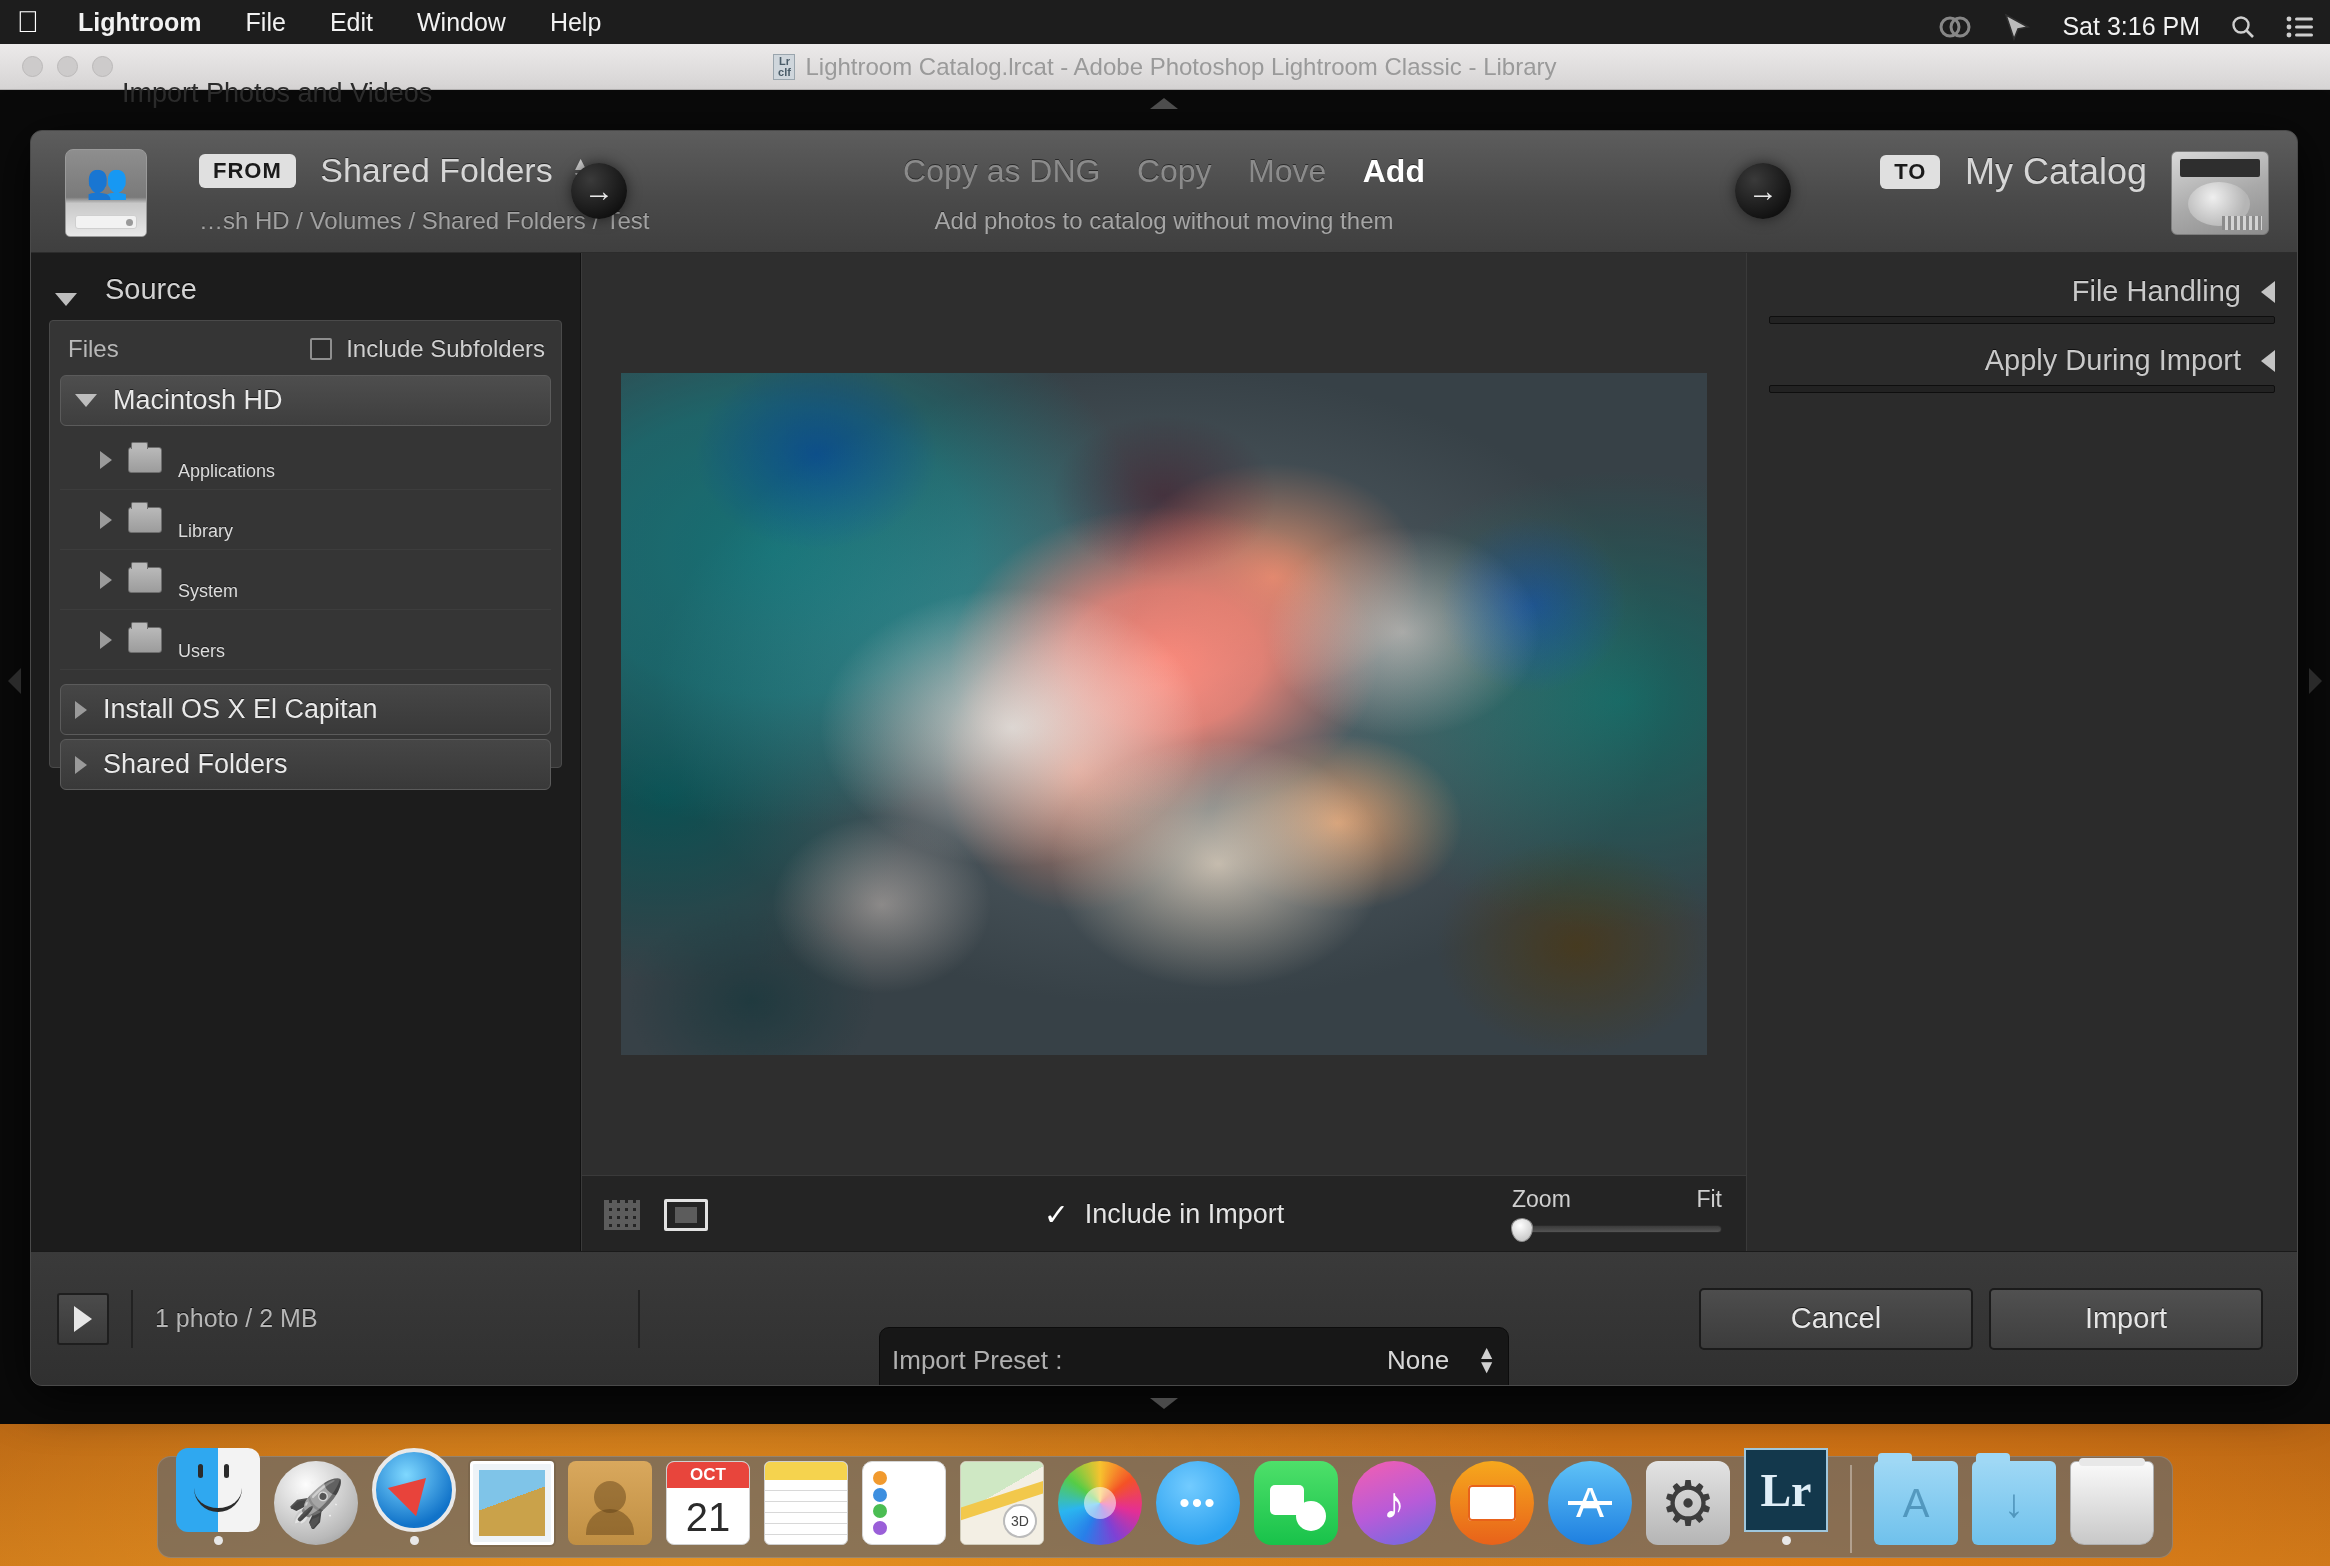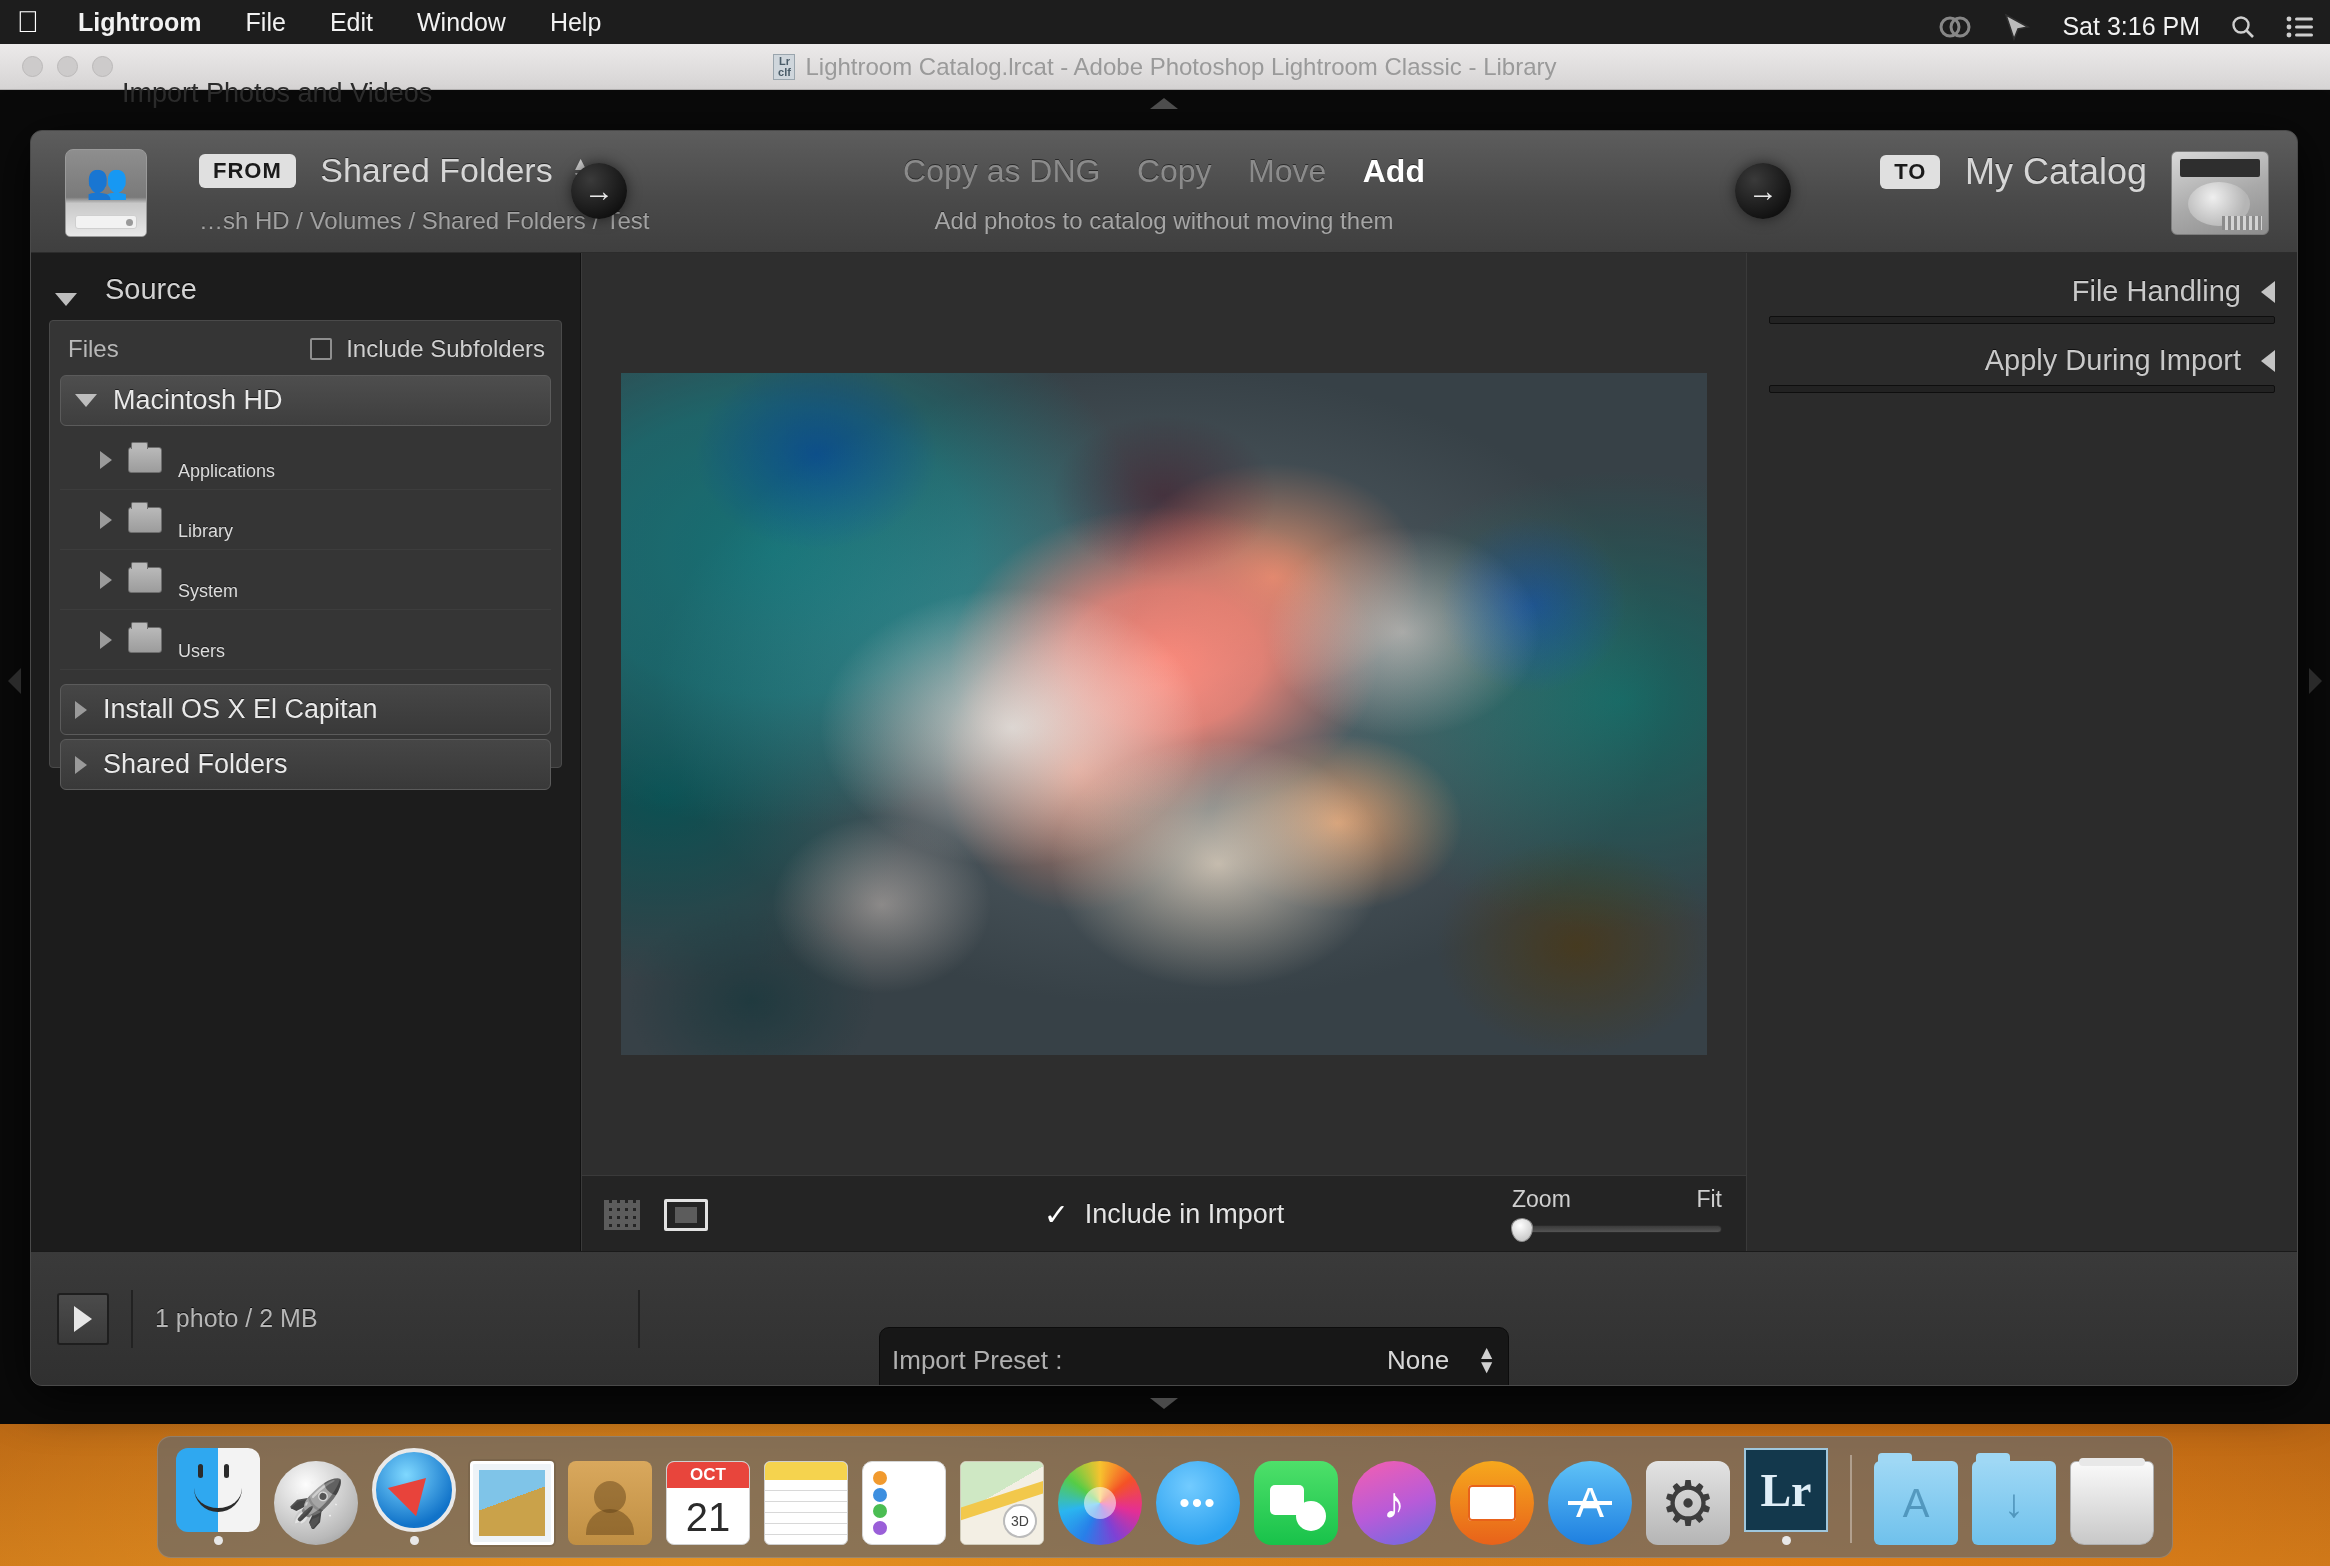--- a/index.html
+++ b/index.html
@@ -339,21 +339,21 @@
     background:linear-gradient(180deg,#4d4d4d,#3c3c3c);
     border:2px solid #1b1b1b; border-radius:5px;
     display:flex; align-items:center; justify-content:center;
     font-size:29px; color:#e6e6e6; text-shadow:0 -1px 0 #151515;
   }
   .btn.primary{ background:linear-gradient(180deg,#505050,#3f3f3f); }
 
   
   #dock{
     position:absolute; left:50%; transform:translateX(-50%); bottom:8px;
-    height:122px; background:rgba(105,105,105,.72);
+    height:102px; background:rgba(105,105,105,.72);
     border-radius:14px; border:1px solid rgba(255,255,255,.14);
     display:flex; align-items:flex-end; padding:24px 16px 12px 16px; gap:10px; z-index:70;
   }
   .dock-item{ width:88px; height:100px; position:relative; display:flex; flex-direction:column;
     align-items:center; justify-content:flex-end; }
   .di{ width:84px; height:84px; position:relative; }
   .run-dot{ width:9px;height:9px;border-radius:50%;background:#e8e8e8; margin-top:4px; }
   .dock-sep{ width:2px; height:88px; background:rgba(255,255,255,.35); margin:0 10px 8px 10px; align-self:center;}
 
   
@@ -645,20 +645,24 @@
     <div class="vline" style="margin-left:320px"></div>
 
     <div class="preset-box">
       <span class="preset-lbl">Import Preset :</span>
       <span class="preset-val">
         <span>None</span>
         <span class="stepper">▲<br>▼</span>
       </span>
     </div>
 
+    <div class="btn-grp">
+      <div class="btn">Cancel</div>
+      <div class="btn primary">Import</div>
+    </div>
   </div>
 </div>
 
 <div id="dock">
   <div class="dock-item">
     <div class="di ic-finder"></div>
       <div class="run-dot"></div>
     </div>
   <div class="dock-item">
     <div class="di ic-launch"></div>

